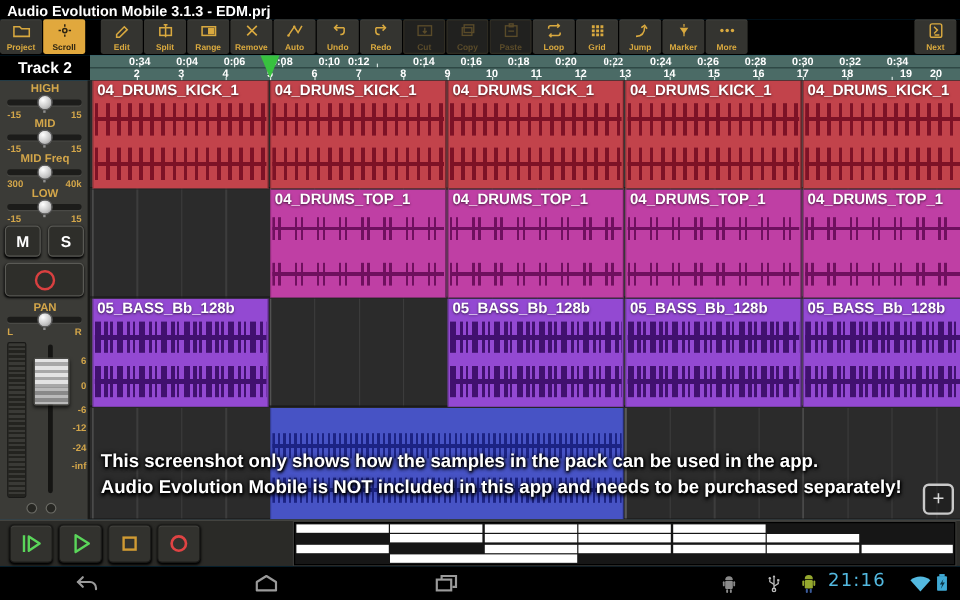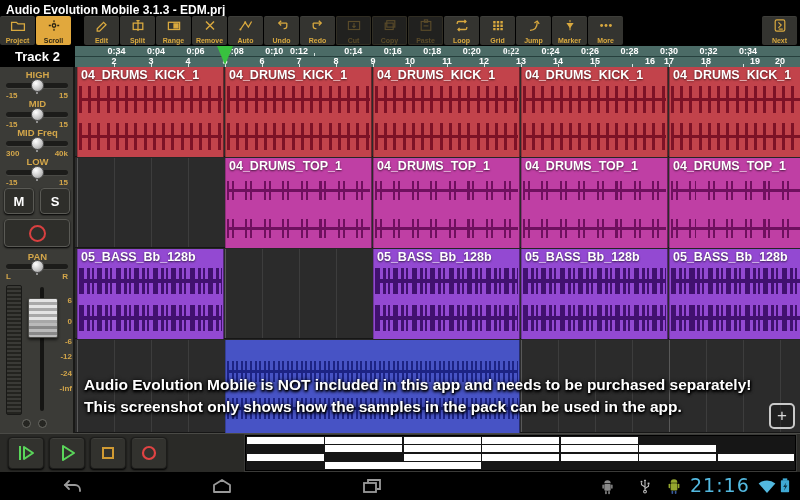--- a/index.html
+++ b/index.html
@@ -106,21 +106,21 @@
             border-radius:3px;box-sizing:border-box;padding:1px 0 0 3px;
             font-family:"DejaVu Sans Mono",monospace;font-size:11px;font-weight:bold;line-height:14px;color:#2bd42b;}
   #overview{position:absolute;left:245px;top:1px;width:551px;height:36px;background:#161616;border:1px solid #000;
             box-sizing:border-box;box-shadow:0 0 0 1px #3a3a38;}
   .ovrow{position:absolute;left:0;width:549px;height:7px;}
   .ovseg{position:absolute;top:0;height:7px;background:#fff;}
 
   
   #navbar{position:absolute;left:0;top:472px;width:800px;height:28px;background:#000;}
   .navicn{position:absolute;top:5px;}
-  #clock{position:absolute;left:690px;top:2px;color:#53b9e0;font-size:19px;letter-spacing:1px;font-family:"DejaVu Sans",sans-serif;}
+  #clock{position:absolute;left:690px;top:2px;color:#53b9e0;font-size:15px;letter-spacing:1px;font-family:"DejaVu Sans",sans-serif;}
 </style>
 </head>
 <body>
 
 <div id="screen">
 
   <div id="titlebar">
     <span>Audio Evolution Mobile 3.1.3 - EDM.prj</span>
   </div>
 
@@ -321,21 +321,21 @@
       <span class="rlb" style="left: 372px;">11</span>
       <div class="rtick" style="left: 372px; top: 18px;"></div>
       <span class="rlb" style="left: 409px;">12</span>
       <div class="rtick" style="left: 409px; top: 18px;"></div>
       <span class="rlb" style="left: 446px;">13</span>
       <div class="rtick" style="left: 446px; top: 18px;"></div>
       <span class="rlb" style="left: 483px;">14</span>
       <div class="rtick" style="left: 483px; top: 18px;"></div>
       <span class="rlb" style="left: 520px;">15</span>
       <div class="rtick" style="left: 520px; top: 18px;"></div>
-      <span class="rlb" style="left: 557px; margin-left: 18px;">16</span>
+      <span class="rlb" style="left: 557px;">16</span>
       <div class="rtick" style="left: 557px; top: 18px;"></div>
       <span class="rlb" style="left: 594px;">17</span>
       <div class="rtick" style="left: 594px; top: 18px;"></div>
       <span class="rlb" style="left: 631px;">18</span>
       <div class="rtick" style="left: 631px; top: 18px;"></div>
       <span class="rlb" style="left: 680px;">19</span>
       <div class="rtick" style="left: 668px; top: 18px;"></div>
       <span class="rlb" style="left: 705px;">20</span>
       <div class="rtick" style="left: 705px; top: 18px;"></div>
     </div>
@@ -489,22 +489,22 @@
       </div>
       <div class="trow" style="top: 273px; height: 93px; --wv: #1c2384;">
         <div class="clip" style="left: 150px; width: 295px; background: rgb(71, 83, 197);">
           <div class="wave w-synth l1"></div>
           <div class="wave w-synth l2"></div>
         </div>
       </div>
     </div>
 
   <div id="overlaytext">
+    <div>This screenshot only shows how the samples in the pack can be used in the app.</div>
     <div>Audio Evolution Mobile is NOT included in this app and needs to be purchased separately!</div>
-    <div>This screenshot only shows how the samples in the pack can be used in the app.</div>
   </div>
 
   <div id="addtrack"><span>+</span></div>
 
   <div id="transport">
     <div class="pbtn" style="left:8px">
       <svg width="22" height="22" viewBox="0 0 22 22" fill="none" stroke="#5ad65a" stroke-width="2" stroke-linejoin="round">
           <path d="M5 4v14"></path>
           <path d="M9 5l9 6-9 6z"></path>
         </svg>

